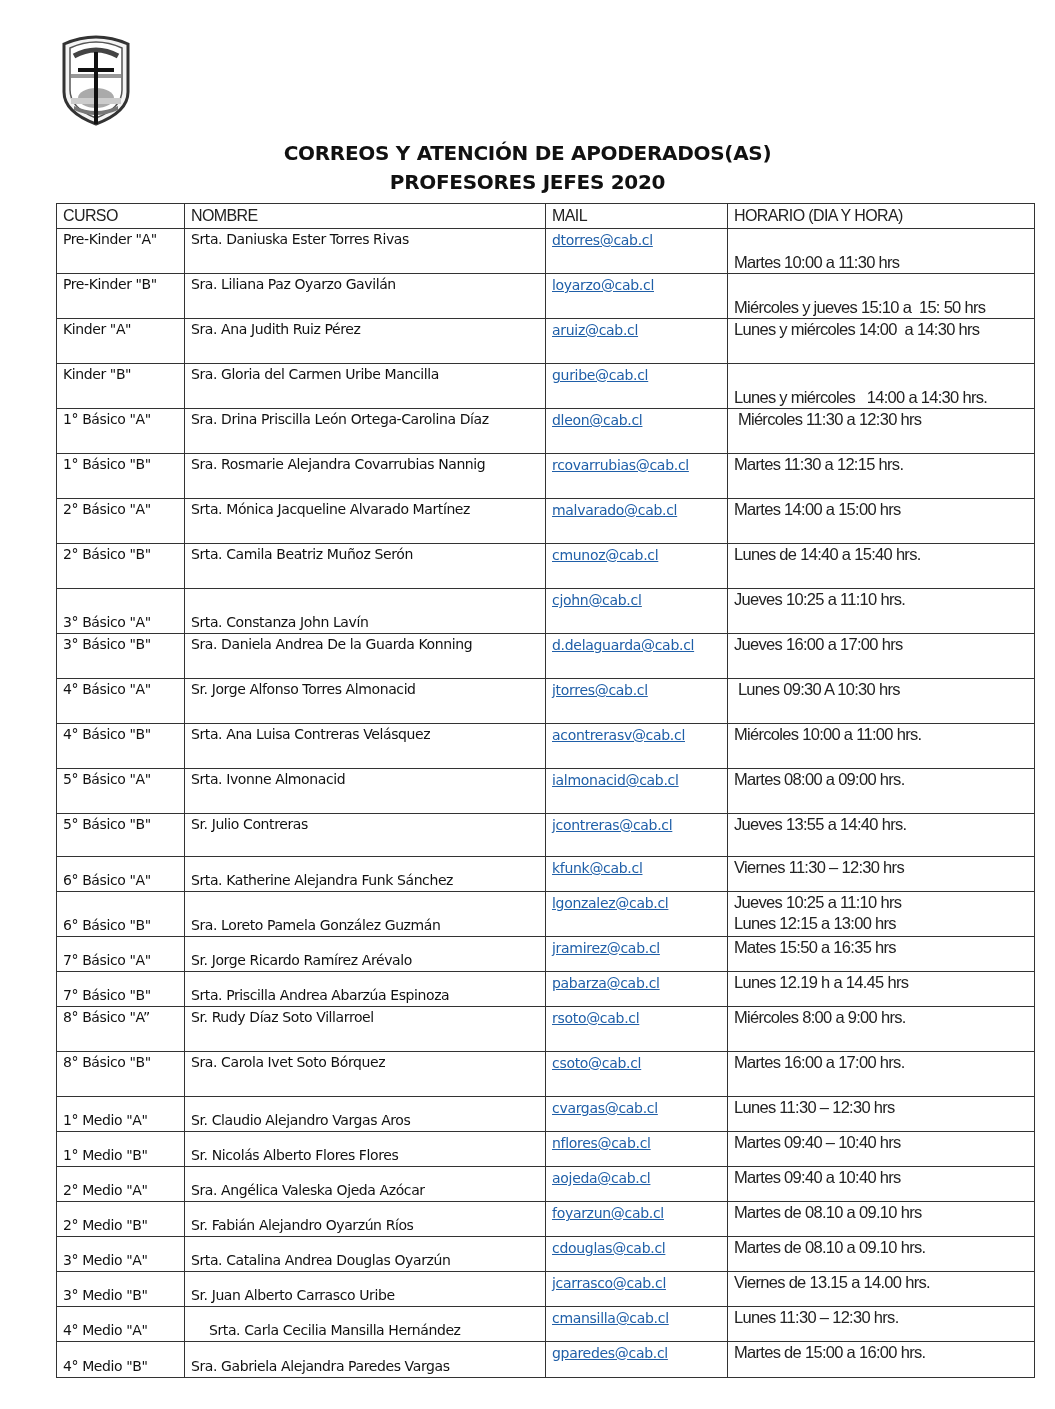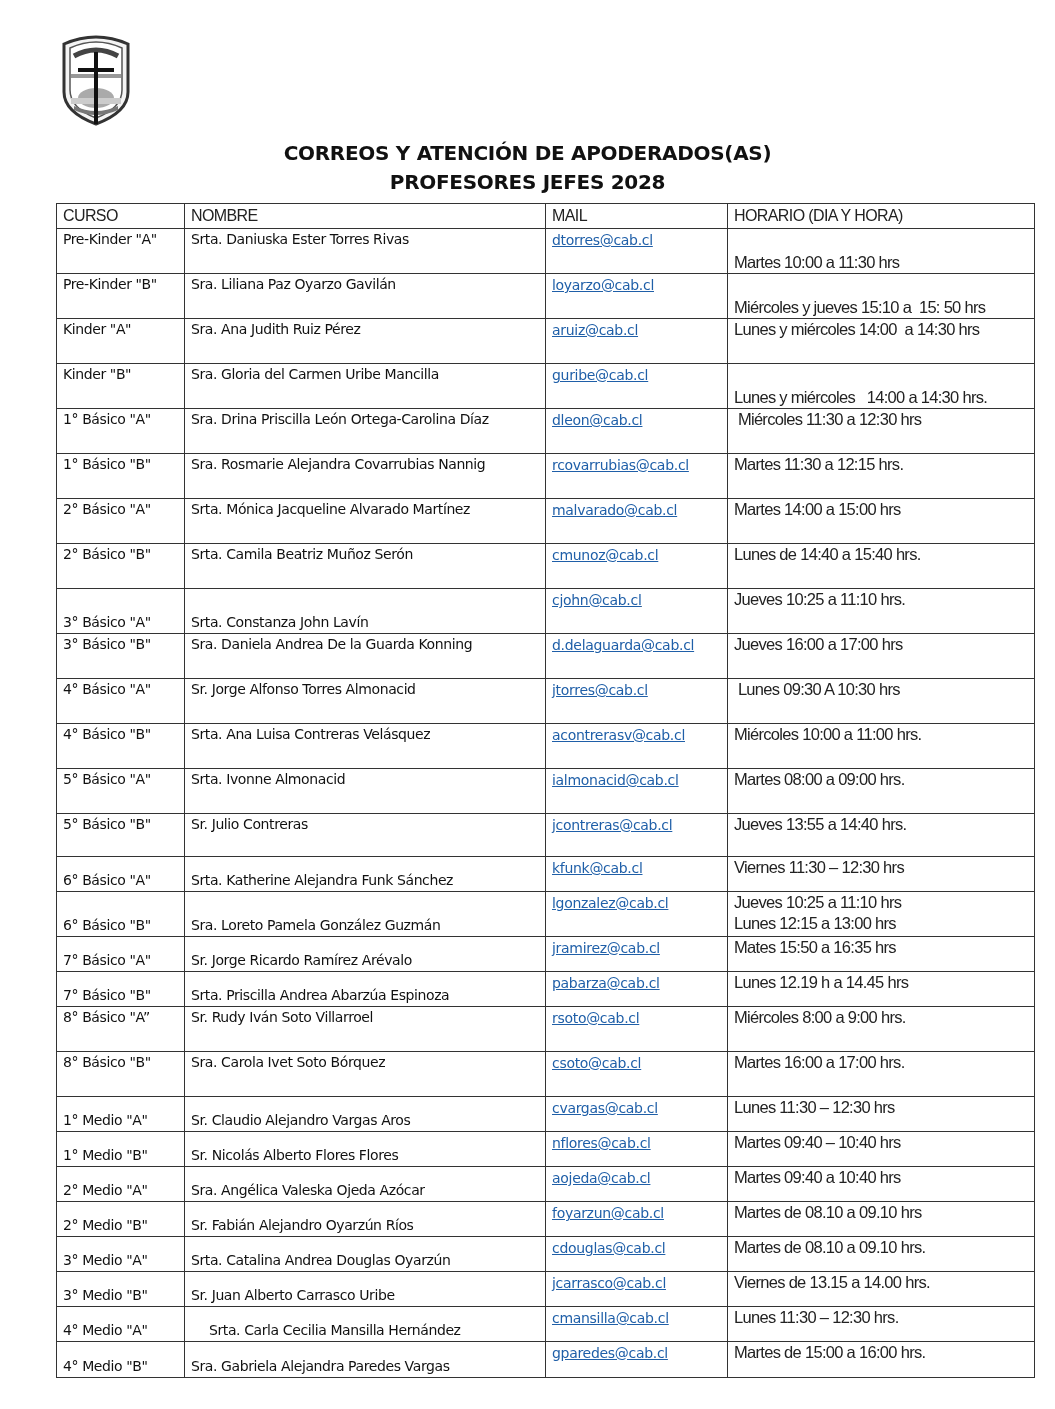--- a/index.html
+++ b/index.html
@@ -32,21 +32,21 @@
     <rect x="15" y="66" width="50" height="6" fill="#ccc"></rect>
     <path d="M18 74 Q40 84 62 74 L62 78 Q40 88 18 78 Z" fill="#777"></path>
     <rect x="38" y="20" width="4" height="72" fill="#111"></rect>
     <rect x="22" y="36" width="36" height="4" fill="#111"></rect>
   </svg>
   <div class="org">
   </div>
 </div>
 
 <div class="title t1">CORREOS Y ATENCIÓN DE APODERADOS(AS)</div>
-<div class="title t2">PROFESORES JEFES 2028</div>
+<div class="title t2">PROFESORES JEFES 2020</div>
 
 <table>
   <colgroup>
       <col class="c1">
       <col class="c2">
       <col class="c3">
       <col class="c4">
     </colgroup>
   <thead>
     <tr>
@@ -308,21 +308,21 @@
         </td>
         <td class="hor" style="height: 33px; vertical-align: top;">
           <div class="line" style="white-space: pre;">Lunes 12.19 h a 14.45 hrs</div>
         </td>
       </tr>
       <tr style="height: 45px;">
         <td class="curso" style="height: 43px; vertical-align: top;">
           <div class="line">8° Básico "A”</div>
         </td>
         <td class="nombre" style="height: 43px; vertical-align: top;">
-          <div class="line">Sr. Rudy Iván Soto Villarroel</div>
+          <div class="line">Sr. Rudy Díaz Soto Villarroel</div>
         </td>
         <td class="mail" style="height: 43px; vertical-align: top;">
           <div class="line"><a href="#">rsoto@cab.cl</a></div>
         </td>
         <td class="hor" style="height: 43px; vertical-align: top;">
           <div class="line" style="white-space: pre;">Miércoles 8:00 a 9:00 hrs.</div>
         </td>
       </tr>
       <tr style="height: 45px;">
         <td class="curso" style="height: 43px; vertical-align: top;">

